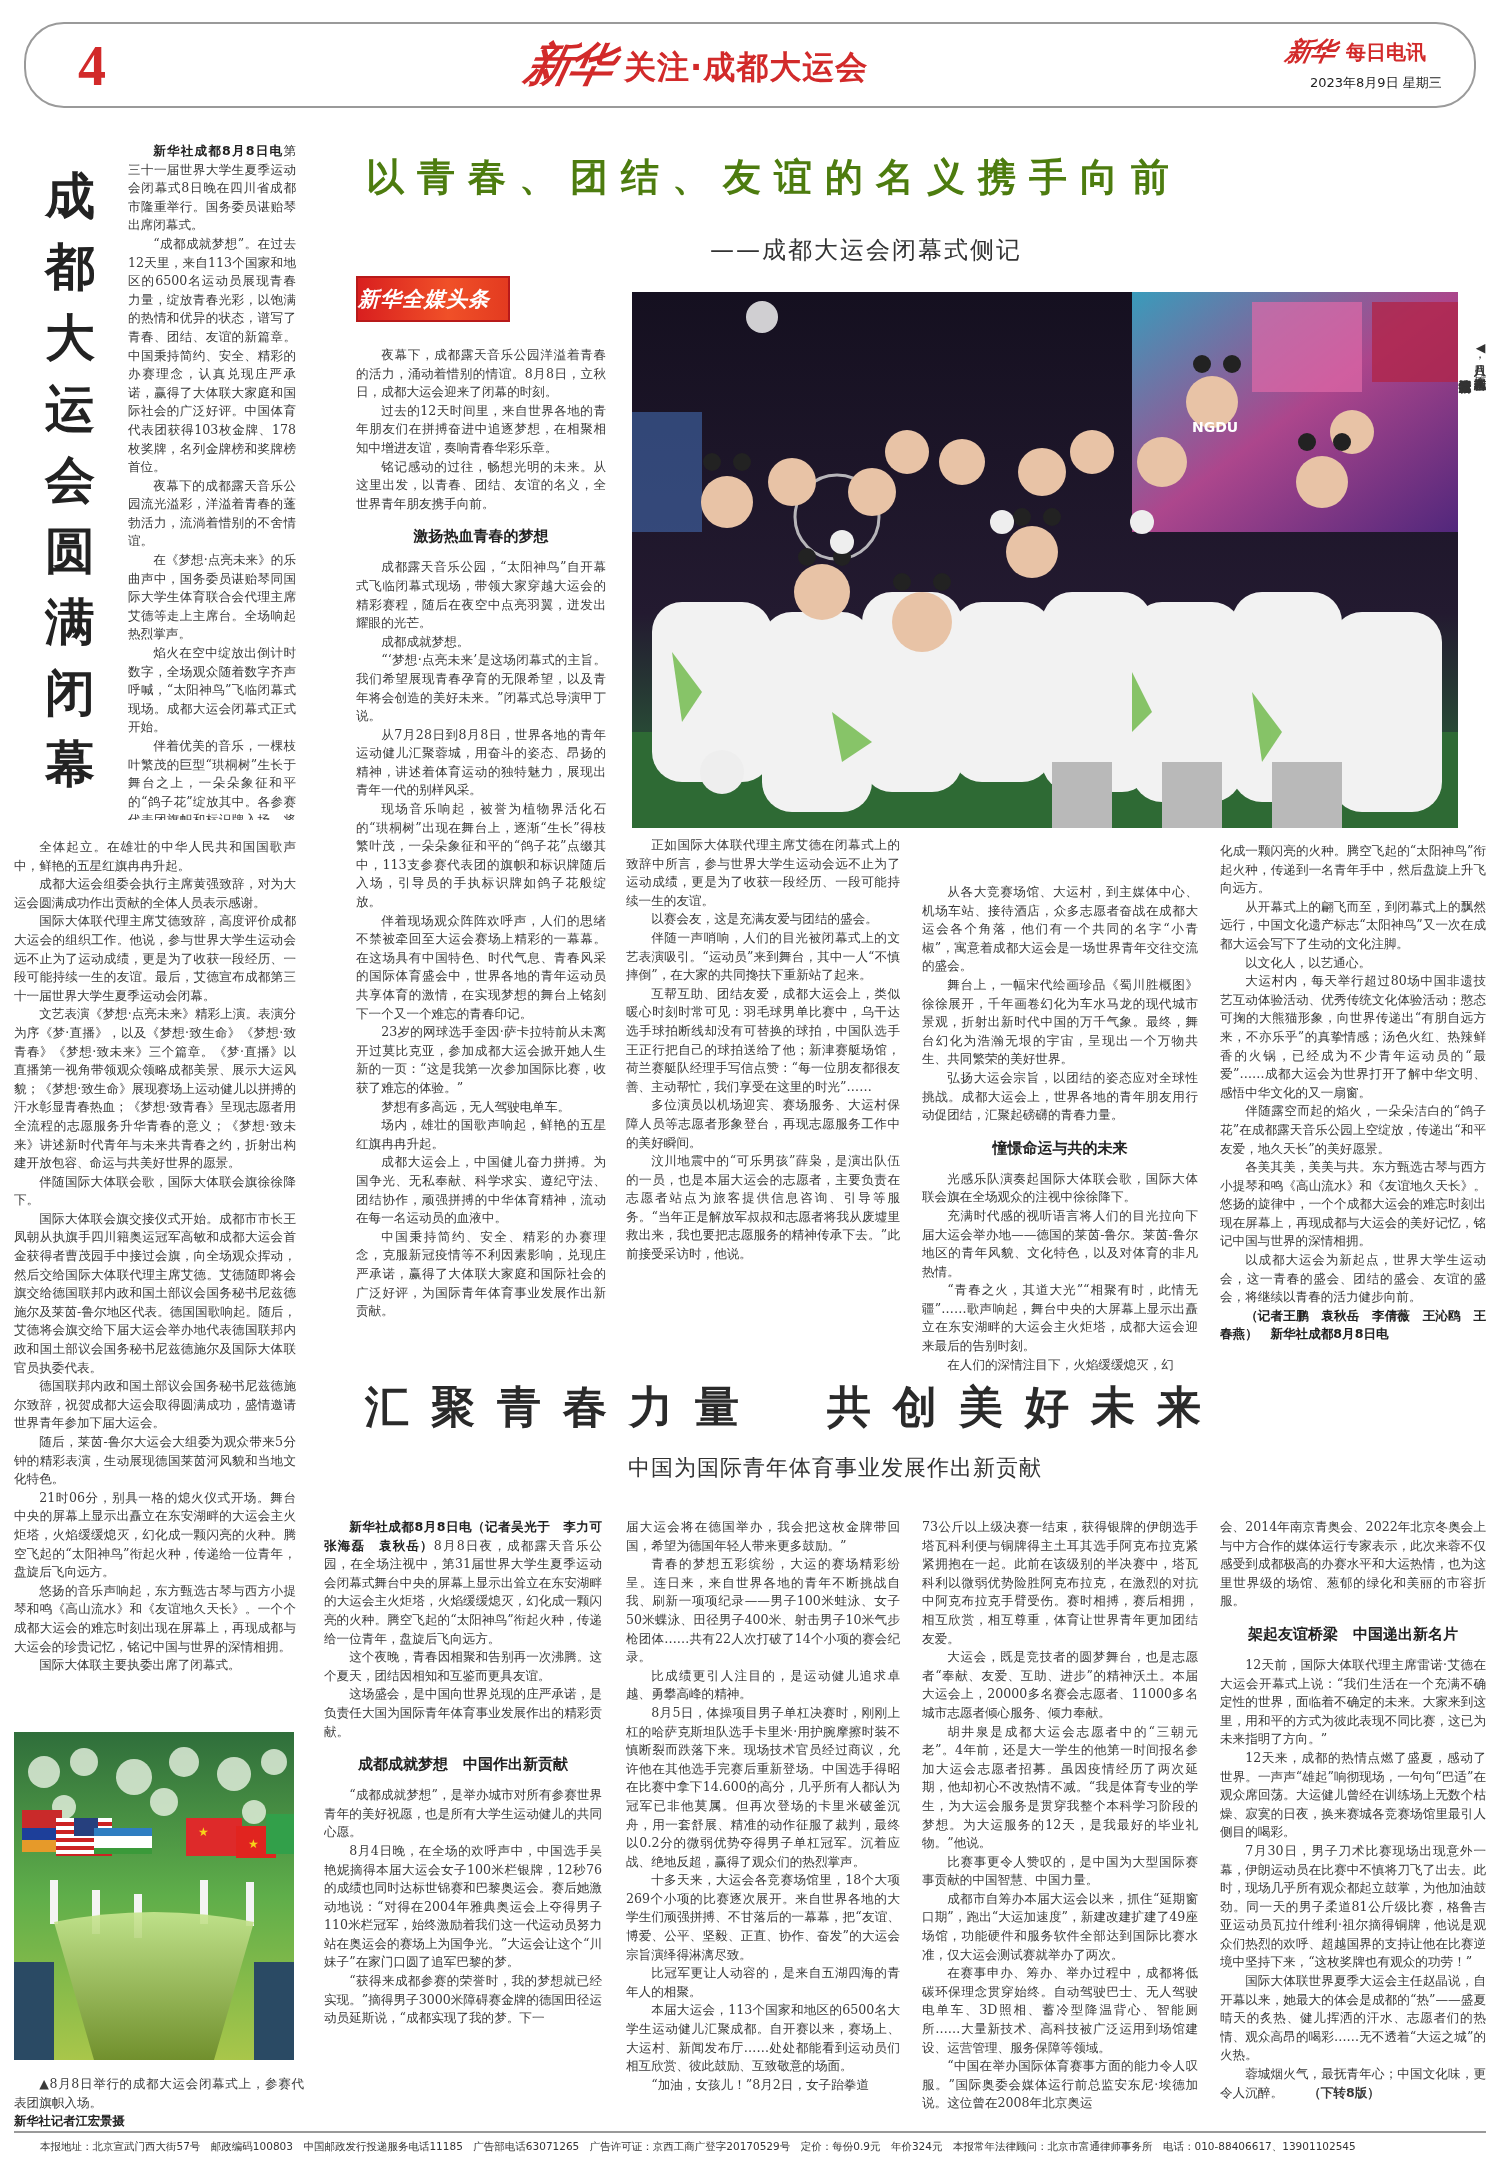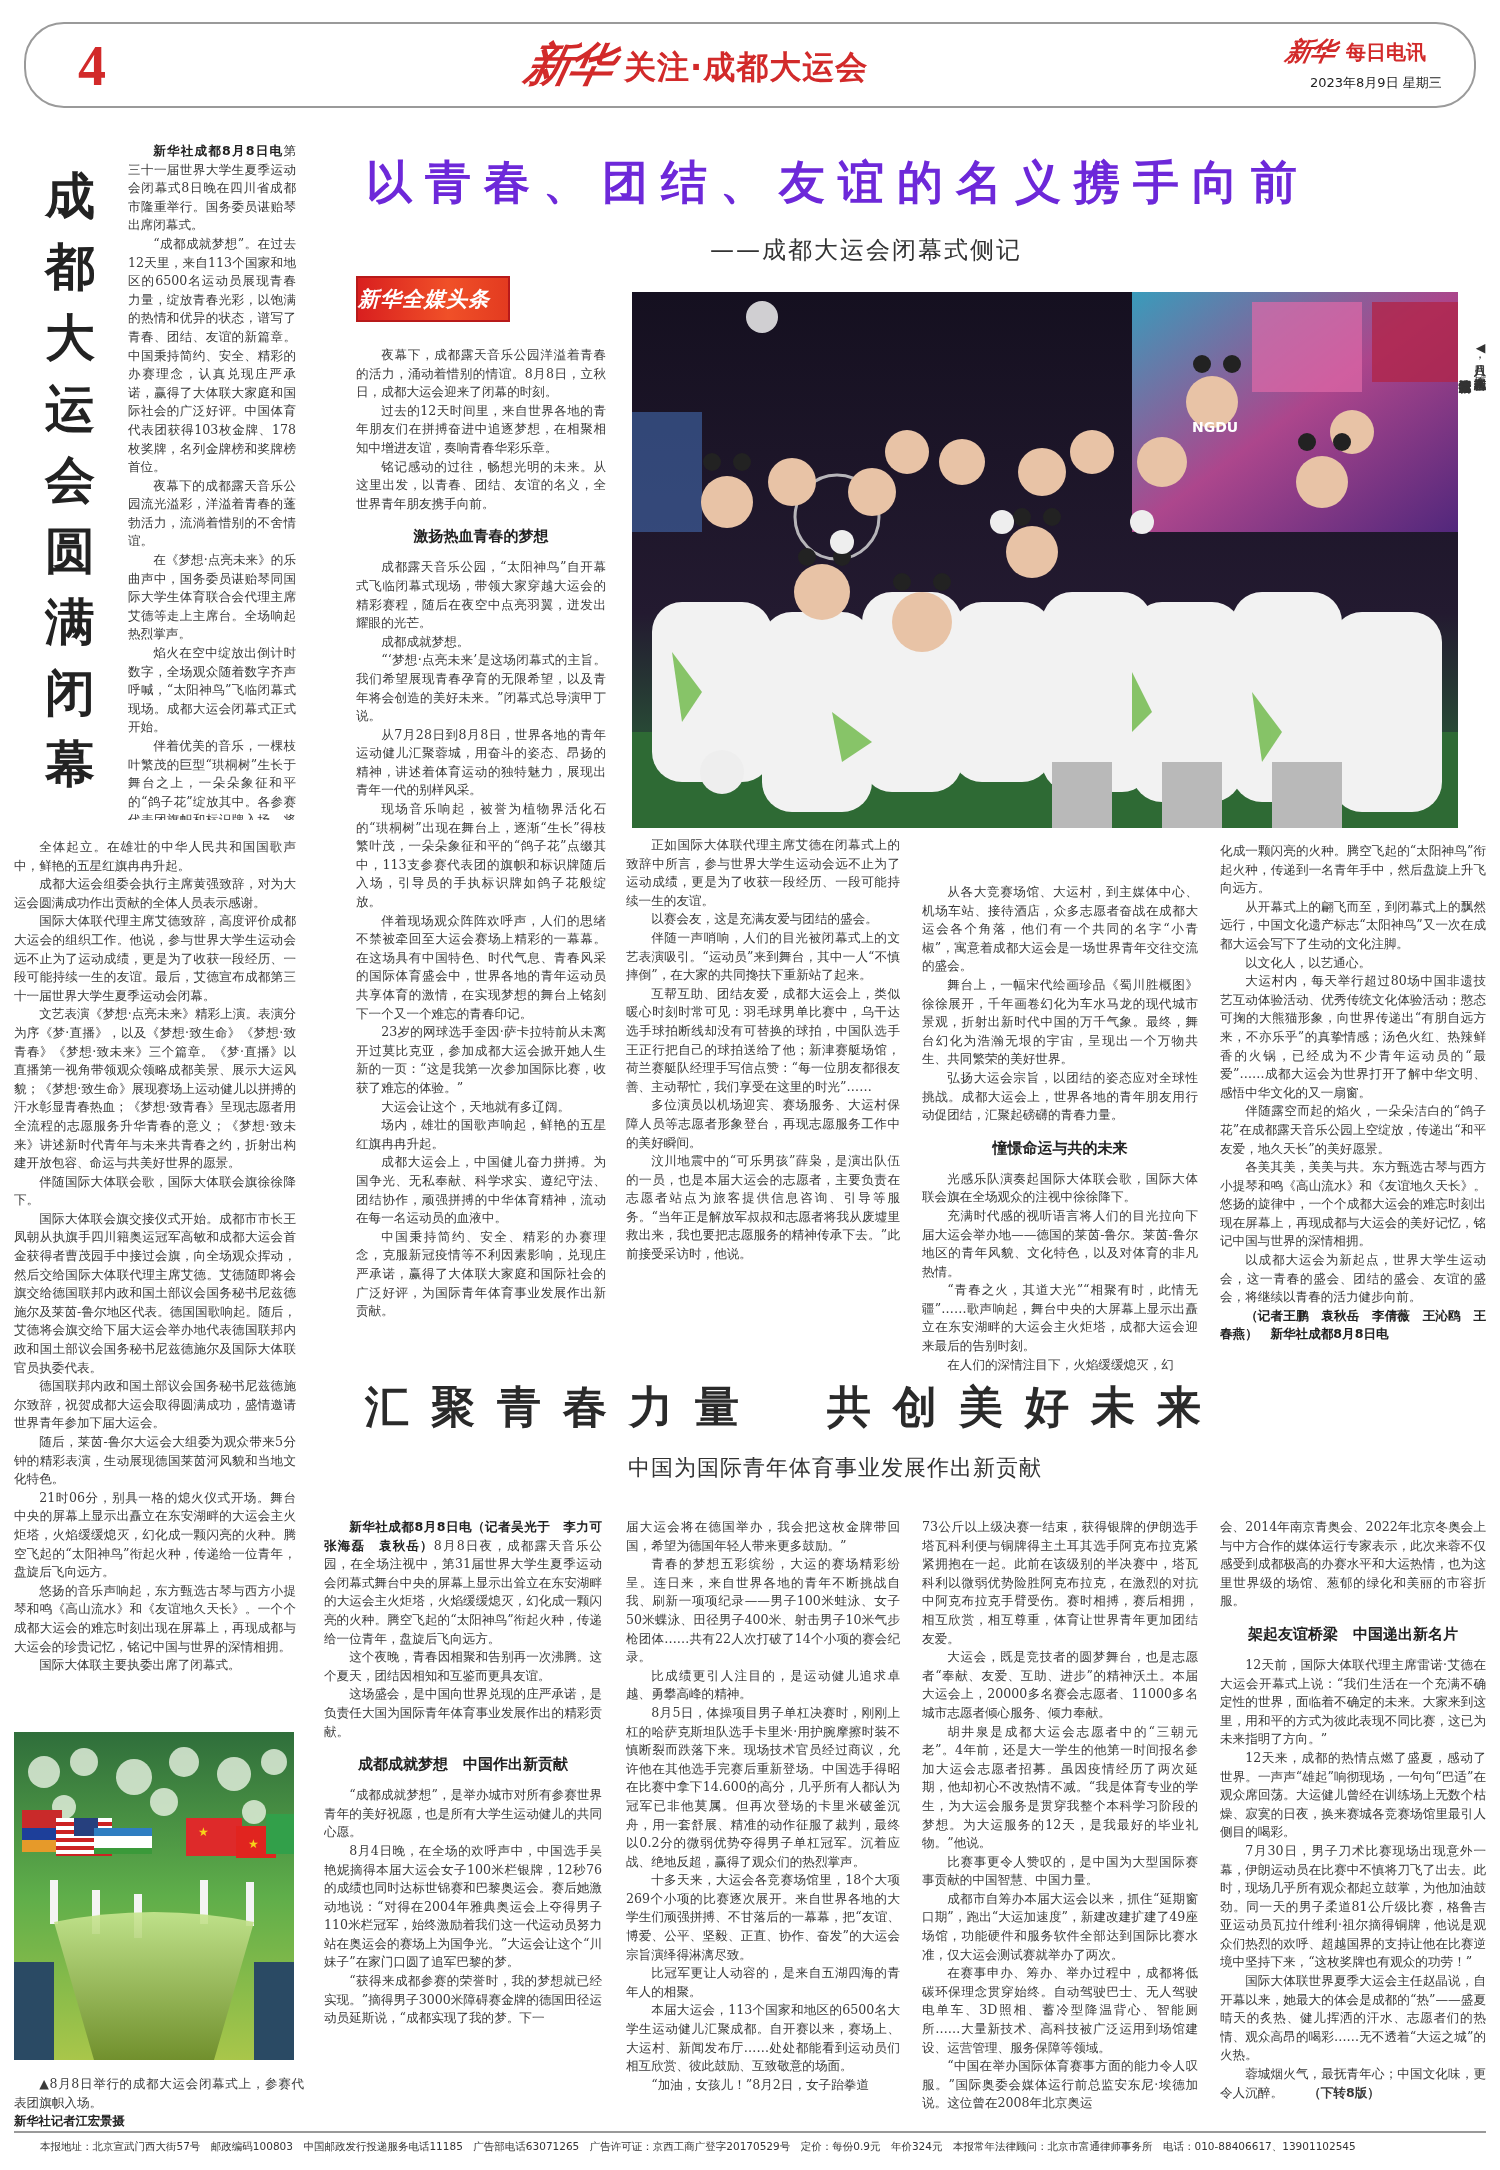--- a/index.html
+++ b/index.html
@@ -17,21 +17,21 @@
 #logo-mid{position:absolute;left:500px;top:10px;font-family:"DejaVu Serif",serif;font-style:italic;font-weight:bold;font-size:46px;color:#d22a2a;letter-spacing:-4px;transform:skewX(-12deg)}
 #section-title{position:absolute;left:598px;top:22px;font-family:"DejaVu Sans",sans-serif;font-size:32px;color:#d22a2a;font-weight:bold;letter-spacing:1px}
 #logo-right{position:absolute;left:1260px;top:10px;font-family:"DejaVu Serif",serif;font-style:italic;font-weight:bold;font-size:26px;color:#d22a2a;letter-spacing:-2px;transform:skewX(-12deg)}
 #paper-name{position:absolute;left:1320px;top:15px;font-family:"DejaVu Sans",sans-serif;font-weight:bold;font-size:20px;color:#d22a2a}
 #issue-date{position:absolute;left:1284px;top:50px;font-family:"DejaVu Sans",sans-serif;font-size:13px;color:#222}
 
 
 #vhead{position:absolute;left:40px;top:160px;width:60px;font-family:"DejaVu Serif",serif;font-weight:bold;font-size:50px;line-height:71px;color:#222;text-align:center}
 
 
-#main-title{position:absolute;left:366px;top:152px;width:1090px;font-family:"DejaVu Serif",serif;font-weight:bold;font-size:46px;letter-spacing:13px;color:#6d28d9;white-space:nowrap}
+#main-title{position:absolute;left:366px;top:152px;width:1090px;font-family:"DejaVu Serif",serif;font-weight:bold;font-size:38px;letter-spacing:13px;color:#4d7c0f;white-space:nowrap}
 #main-subtitle{position:absolute;left:710px;top:234px;font-family:"DejaVu Sans",sans-serif;font-size:24px;color:#333;letter-spacing:2px}
 
 #badge{position:absolute;left:356px;top:276px;width:154px;height:46px;background:linear-gradient(90deg,#d91f1f,#f05028 60%,#e33b20);border:2px solid #b81a1a;color:#fff;font-family:"DejaVu Sans",sans-serif;font-weight:bold;font-style:italic;font-size:21px;line-height:42px;letter-spacing:1px}
 
 
 #photo-main{position:absolute;left:632px;top:292px;width:826px;height:536px;overflow:hidden;background:#0ea5e9}
 #photo-caption{position:absolute;left:1466px;top:340px;width:22px;font-family:"DejaVu Sans",sans-serif;font-size:12.5px;line-height:15px;color:#333;writing-mode:vertical-rl}
 #photo-caption .credit{margin-top:30px;font-weight:bold;display:block}
 #photo-left{position:absolute;left:14px;top:1732px;width:280px;height:328px;overflow:hidden;background:#3c7a3a}
 #photo-left-caption{position:absolute;left:14px;top:2075px;width:290px;font-size:12.3px;line-height:19px;color:#333}
@@ -247,21 +247,21 @@
   <p class="p">过去的12天时间里，来自世界各地的青年朋友们在拼搏奋进中追逐梦想，在相聚相知中增进友谊，奏响青春华彩乐章。</p>
   <p class="p">铭记感动的过往，畅想光明的未来。从这里出发，以青春、团结、友谊的名义，全世界青年朋友携手向前。</p>
   <h3 class="sub">激扬热血青春的梦想</h3>
   <p class="p">成都露天音乐公园，“太阳神鸟”自开幕式飞临闭幕式现场，带领大家穿越大运会的精彩赛程，随后在夜空中点亮羽翼，迸发出耀眼的光芒。</p>
   <p class="p">成都成就梦想。</p>
   <p class="p">“‘梦想·点亮未来’是这场闭幕式的主旨。我们希望展现青春孕育的无限希望，以及青年将会创造的美好未来。”闭幕式总导演甲丁说。</p>
   <p class="p">从7月28日到8月8日，世界各地的青年运动健儿汇聚蓉城，用奋斗的姿态、昂扬的精神，讲述着体育运动的独特魅力，展现出青年一代的别样风采。</p>
   <p class="p">现场音乐响起，被誉为植物界活化石的“珙桐树”出现在舞台上，逐渐“生长”得枝繁叶茂，一朵朵象征和平的“鸽子花”点缀其中，113支参赛代表团的旗帜和标识牌随后入场，引导员的手执标识牌如鸽子花般绽放。</p>
   <p class="p">伴着现场观众阵阵欢呼声，人们的思绪不禁被牵回至大运会赛场上精彩的一幕幕。在这场具有中国特色、时代气息、青春风采的国际体育盛会中，世界各地的青年运动员共享体育的激情，在实现梦想的舞台上铭刻下一个又一个难忘的青春印记。</p>
   <p class="p">23岁的网球选手奎因·萨卡拉特前从未离开过莫比克亚，参加成都大运会掀开她人生新的一页：“这是我第一次参加国际比赛，收获了难忘的体验。”</p>
-  <p class="p">大运会让这个，天地就有多辽阔。</p>
+  <p class="p">梦想有多高远，无人驾驶电单车。</p>
   <p class="p">场内，雄壮的国歌声响起，鲜艳的五星红旗冉冉升起。</p>
   <p class="p">成都大运会上，中国健儿奋力拼搏。为国争光、无私奉献、科学求实、遵纪守法、团结协作，顽强拼搏的中华体育精神，流动在每一名运动员的血液中。</p>
   <p class="p">中国秉持简约、安全、精彩的办赛理念，克服新冠疫情等不利因素影响，兑现庄严承诺，赢得了大体联大家庭和国际社会的广泛好评，为国际青年体育事业发展作出新贡献。</p>
   <h3 class="sub">凝聚友爱团结的力量</h3>
 
 </div>
 
 <div class="col" style="left:626px;top:836px;width:274px;height:500px;">
   <p class="p">正如国际大体联代理主席艾德在闭幕式上的致辞中所言，参与世界大学生运动会远不止为了运动成绩，更是为了收获一段经历、一段可能持续一生的友谊。</p>
   <p class="p">以赛会友，这是充满友爱与团结的盛会。</p>

